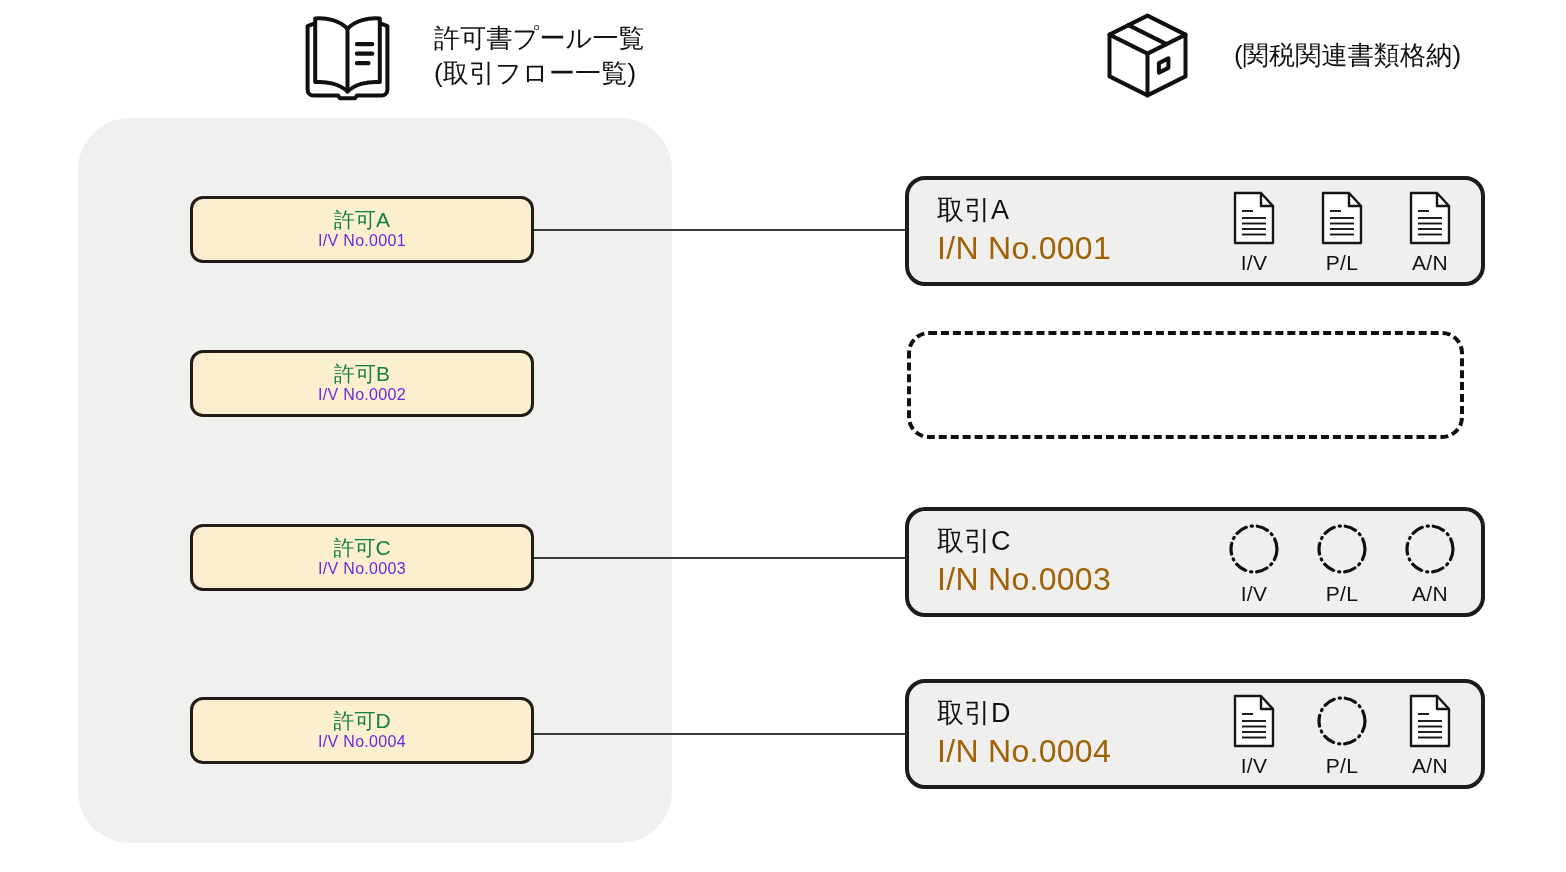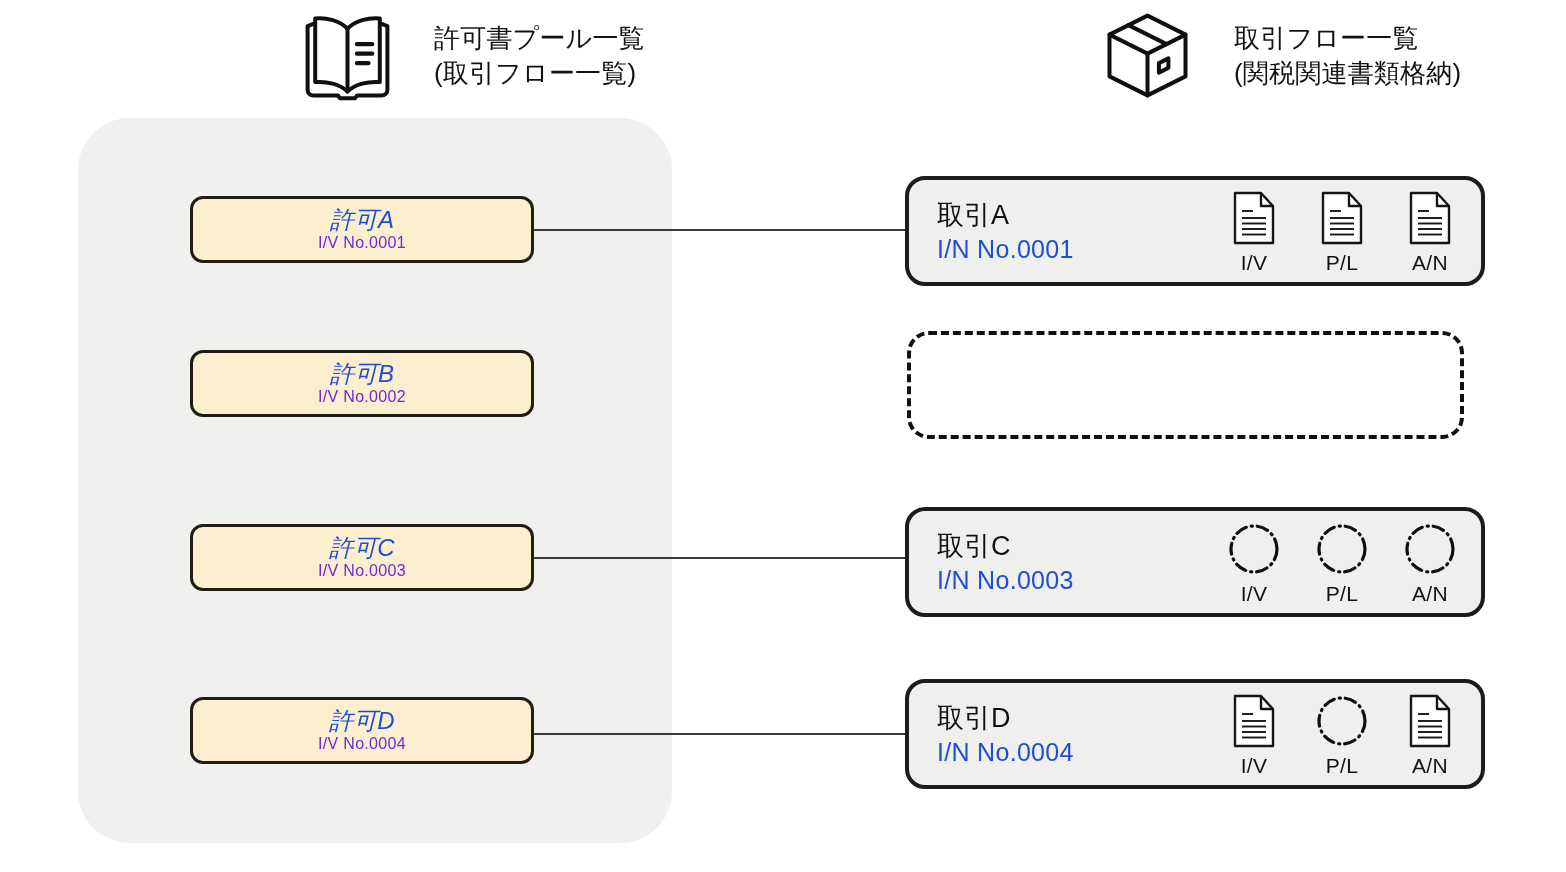--- a/index.html
+++ b/index.html
@@ -61,23 +61,22 @@
     border: 3px solid #231b15;
     border-radius: 13px;
     box-sizing: border-box;
     display: flex;
     flex-direction: column;
     align-items: center;
     justify-content: center;
     line-height: 1.18;
   }
   .permit-card .p-title {
-    font-size: 24px;
-    color: #1d4ed8;
-    font-style: italic;
+    font-size: 21px;
+    color: #15803d;
   }
   .permit-card .p-sub {
     font-size: 16px;
     color: #6d28d9;
     letter-spacing: 0.3px;
   }
 
   
   .txn-card {
     position: absolute;
@@ -98,22 +97,22 @@
     transform: translateY(-50%);
     line-height: 1.28;
   }
   .txn-labels .t-title {
     display: block;
     font-size: 27px;
     color: #111111;
   }
   .txn-labels .t-sub {
     display: block;
-    font-size: 25px;
-    color: #1d4ed8;
+    font-size: 32px;
+    color: #a16207;
     letter-spacing: 0.3px;
   }
   .doc-row {
     position: absolute;
     right: 22px;
     top: 50%;
     transform: translateY(-50%);
     display: flex;
     gap: 30px;
   }
@@ -184,21 +183,20 @@
       <g fill="none" stroke="#101010" stroke-width="4.2" stroke-linejoin="round" stroke-linecap="round">
         <path d="M50 8 L90 28 L90 72 L50 92 L10 72 L10 28 Z"></path>
         <path d="M10 28 L50 48 L90 28"></path>
         <path d="M50 48 L50 92"></path>
         <path d="M30 18 L70 38"></path>
         <path d="M62 58 L72 53 L72 63 L62 68 Z"></path>
       </g>
     </svg>
   </span>
   <span class="header-text">
-    <span class="l1">取引フロー一覧</span>
     <span class="l2">(関税関連書類格納)</span>
   </span>
 </div>
 
 <div id="pool-panel"></div>
 
 <div class="connector" style="top:229px"></div>
 <div class="connector" style="top:557px"></div>
 <div class="connector" style="top:733px"></div>
 

